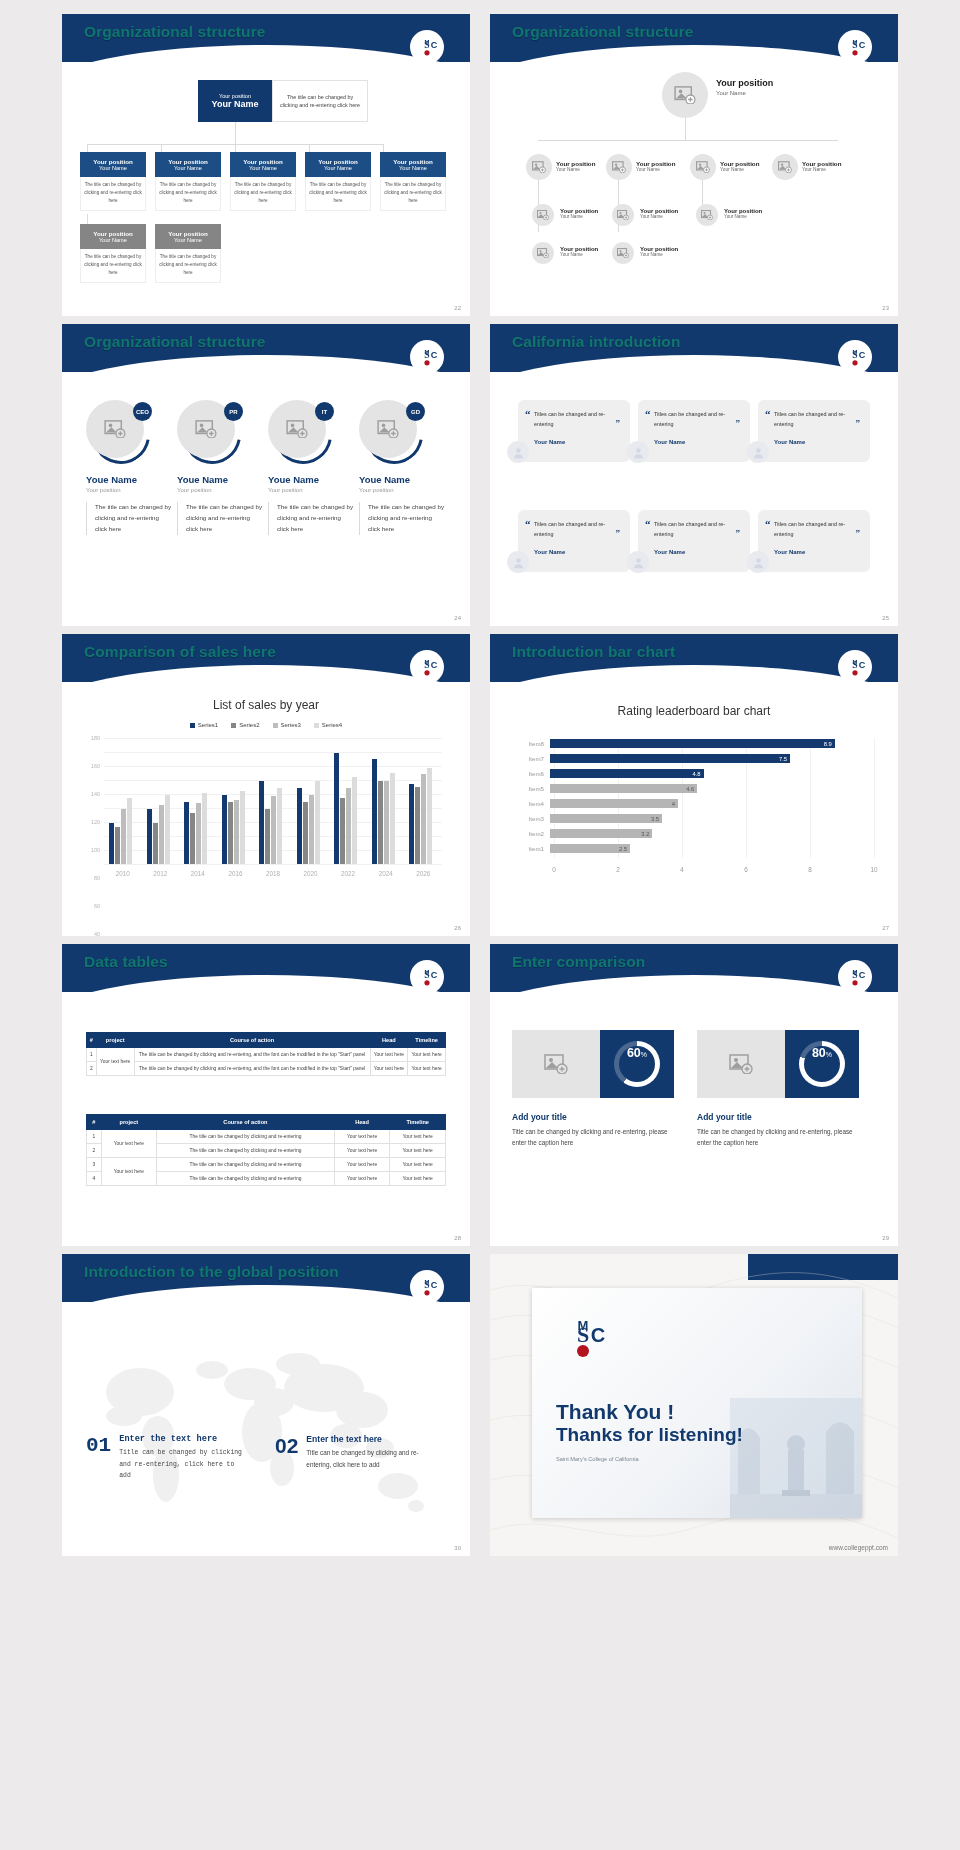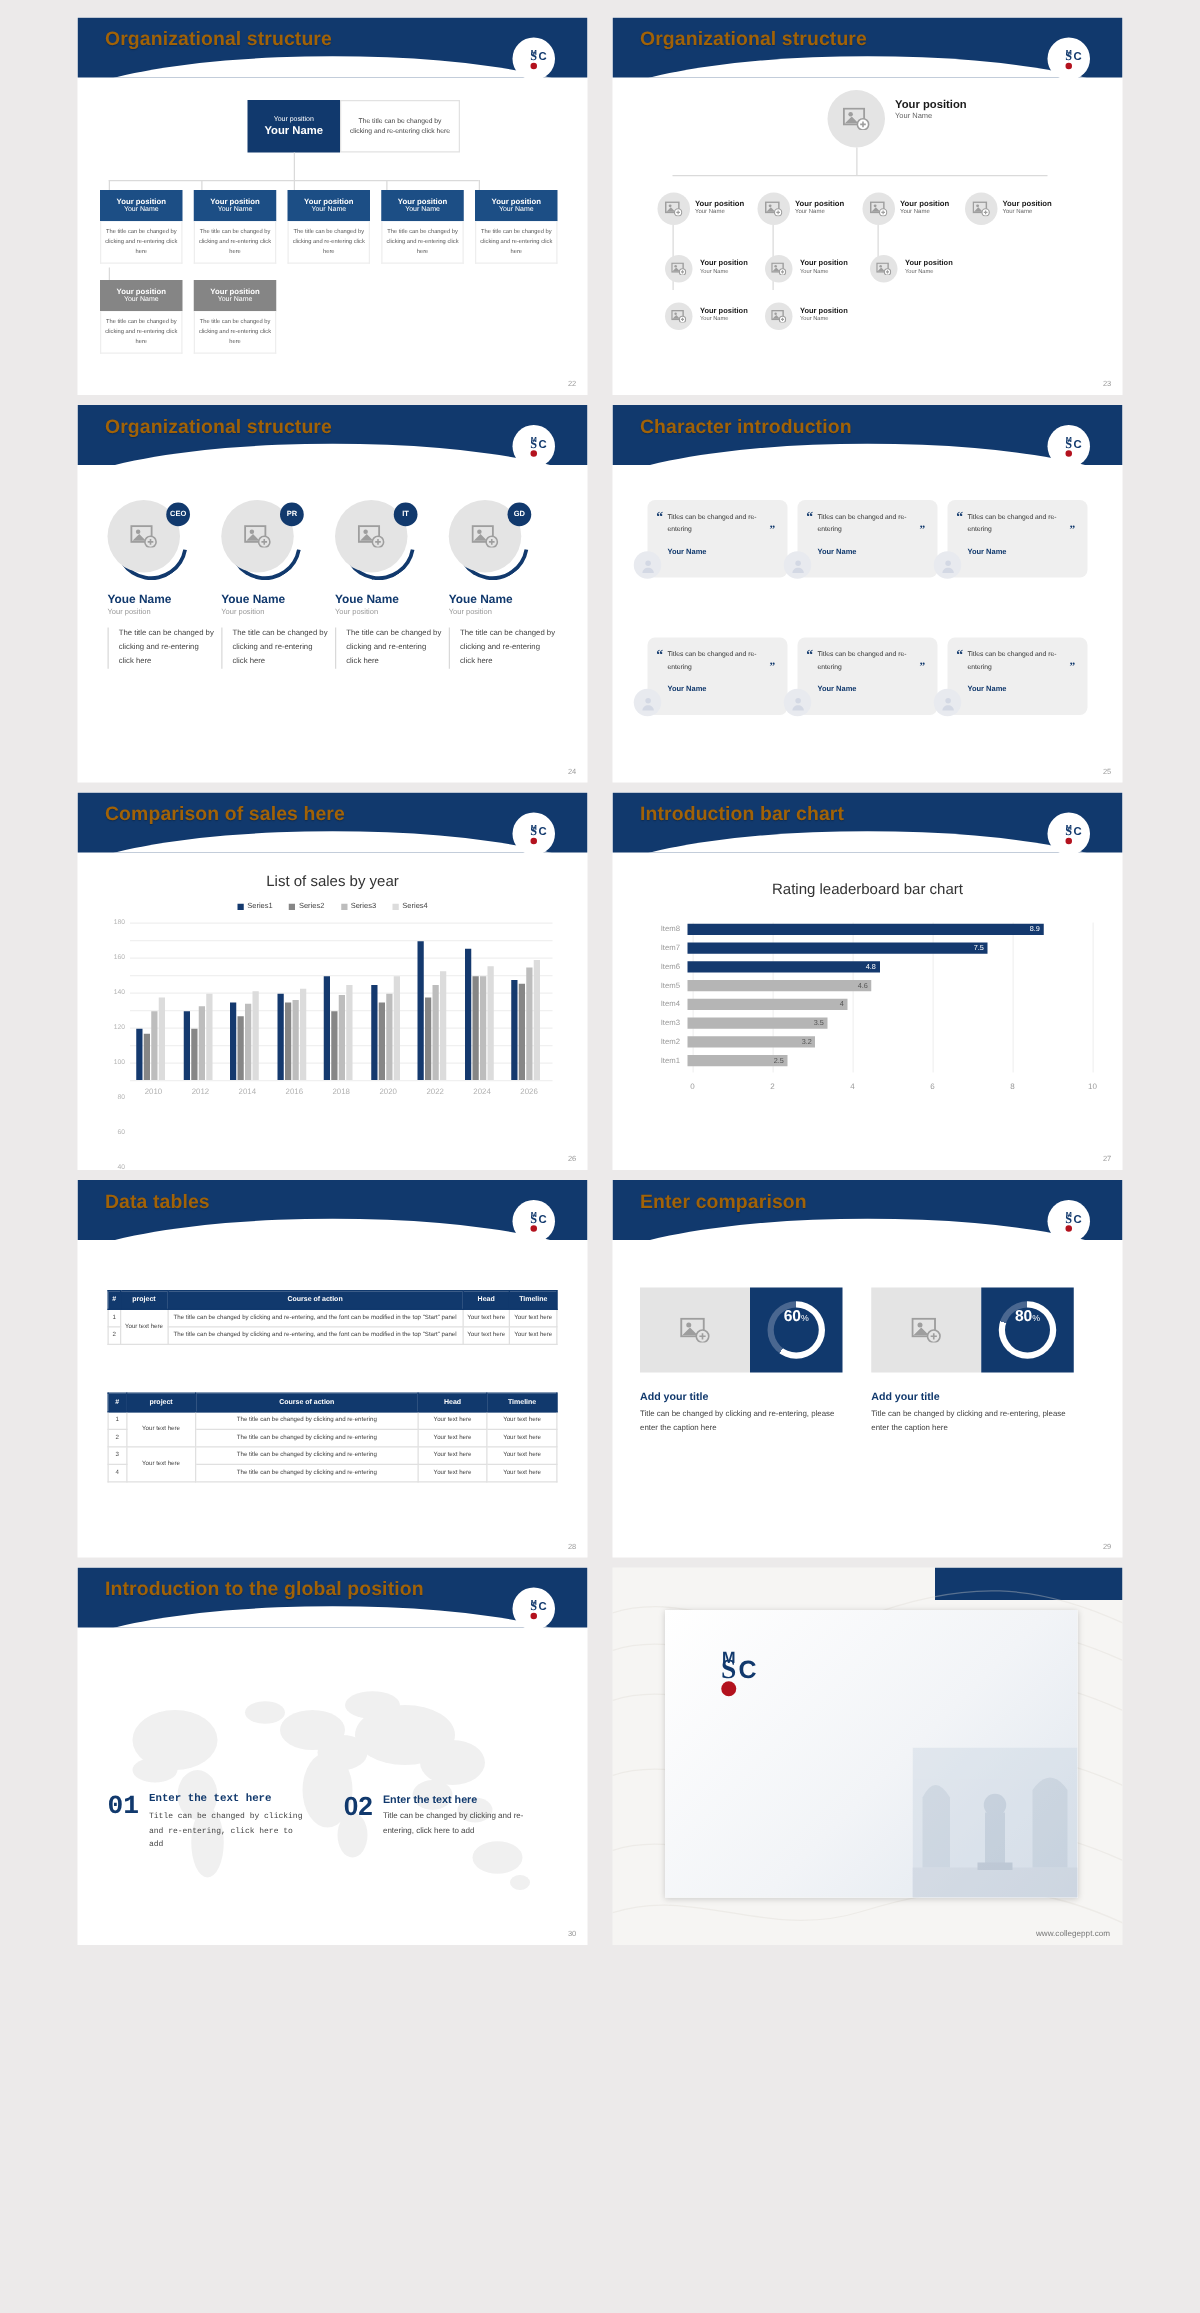--- a/index.html
+++ b/index.html
@@ -30,21 +30,21 @@
     background: #11396d;
     overflow: hidden;
   }
   .band-curve {
     position: absolute; left: -5%; top: 31px; width: 110%; height: 46px;
     background: #fff;
     border-radius: 50% 50% 0 0 / 100% 100% 0 0;
   }
   .band-title {
     position: absolute; left: 22px; top: 9px;
-    color: #a16207; font-size: 15.5px; font-weight: bold;
+    color: #0f766e; font-size: 15.5px; font-weight: bold;
     letter-spacing: .1px;
     text-shadow: 0 1px 1px rgba(0,0,0,.25);
     z-index: 3;
   }
   
   .logo {
     position: absolute; right: 26px; top: 16px;
     width: 34px; height: 34px; border-radius: 50%;
     background: #fff; z-index: 4;
     display: flex; align-items: center; justify-content: center;
@@ -541,21 +541,21 @@
       <div class="ppos">Your position</div>
       <div class="pdesc">The title can be changed by clicking and re-entering click here</div>
     </div>
     <div class="pgnum">24</div>
   </div>
 
   <div class="slide">
     <div class="band">
         <div class="band-curve"></div>
       </div>
-    <div class="band-title">Character introduction</div>
+    <div class="band-title">California introduction</div>
     <div class="logo">
       <svg viewBox="0 0 40 40">
           <text x="20" y="22" font-size="15" font-weight="bold" fill="#11396d" text-anchor="middle" font-family="Liberation Serif, serif">S</text>
           <text x="20" y="15" font-size="9" font-weight="bold" fill="#11396d" text-anchor="middle">M</text>
           <text x="31" y="22" font-size="14" font-weight="bold" fill="#11396d" text-anchor="middle">C</text>
           <circle cx="20" cy="29" r="4" fill="#b3121e"></circle>
         </svg>
     </div>
 
     <div class="qcard" style="left:28px;top:76px;">
@@ -1074,17 +1074,22 @@
         </svg>
       </div>
       <div style="position:absolute;left:24px;top:24px;">
         <svg width="54" height="48" viewBox="0 0 54 48">
           <text x="27" y="30" font-size="22" font-weight="bold" fill="#11396d" text-anchor="middle" font-family="Liberation Serif, serif">S</text>
           <text x="27" y="18" font-size="13" font-weight="bold" fill="#11396d" text-anchor="middle">M</text>
           <text x="42" y="30" font-size="20" font-weight="bold" fill="#11396d" text-anchor="middle">C</text>
           <circle cx="27" cy="39" r="6" fill="#b3121e"></circle>
         </svg>
       </div>
+      <div style="position:absolute;left:24px;top:112px;">
+        <div class="ty-h1">Thank You !</div>
+        <div class="ty-h2">Thanks for listening!</div>
+        <div class="ty-sub">Saint Mary’s College of California</div>
+      </div>
     </div>
     <div class="site">www.collegeppt.com</div>
   </div>
 
 </div>
 
 </body></html>

